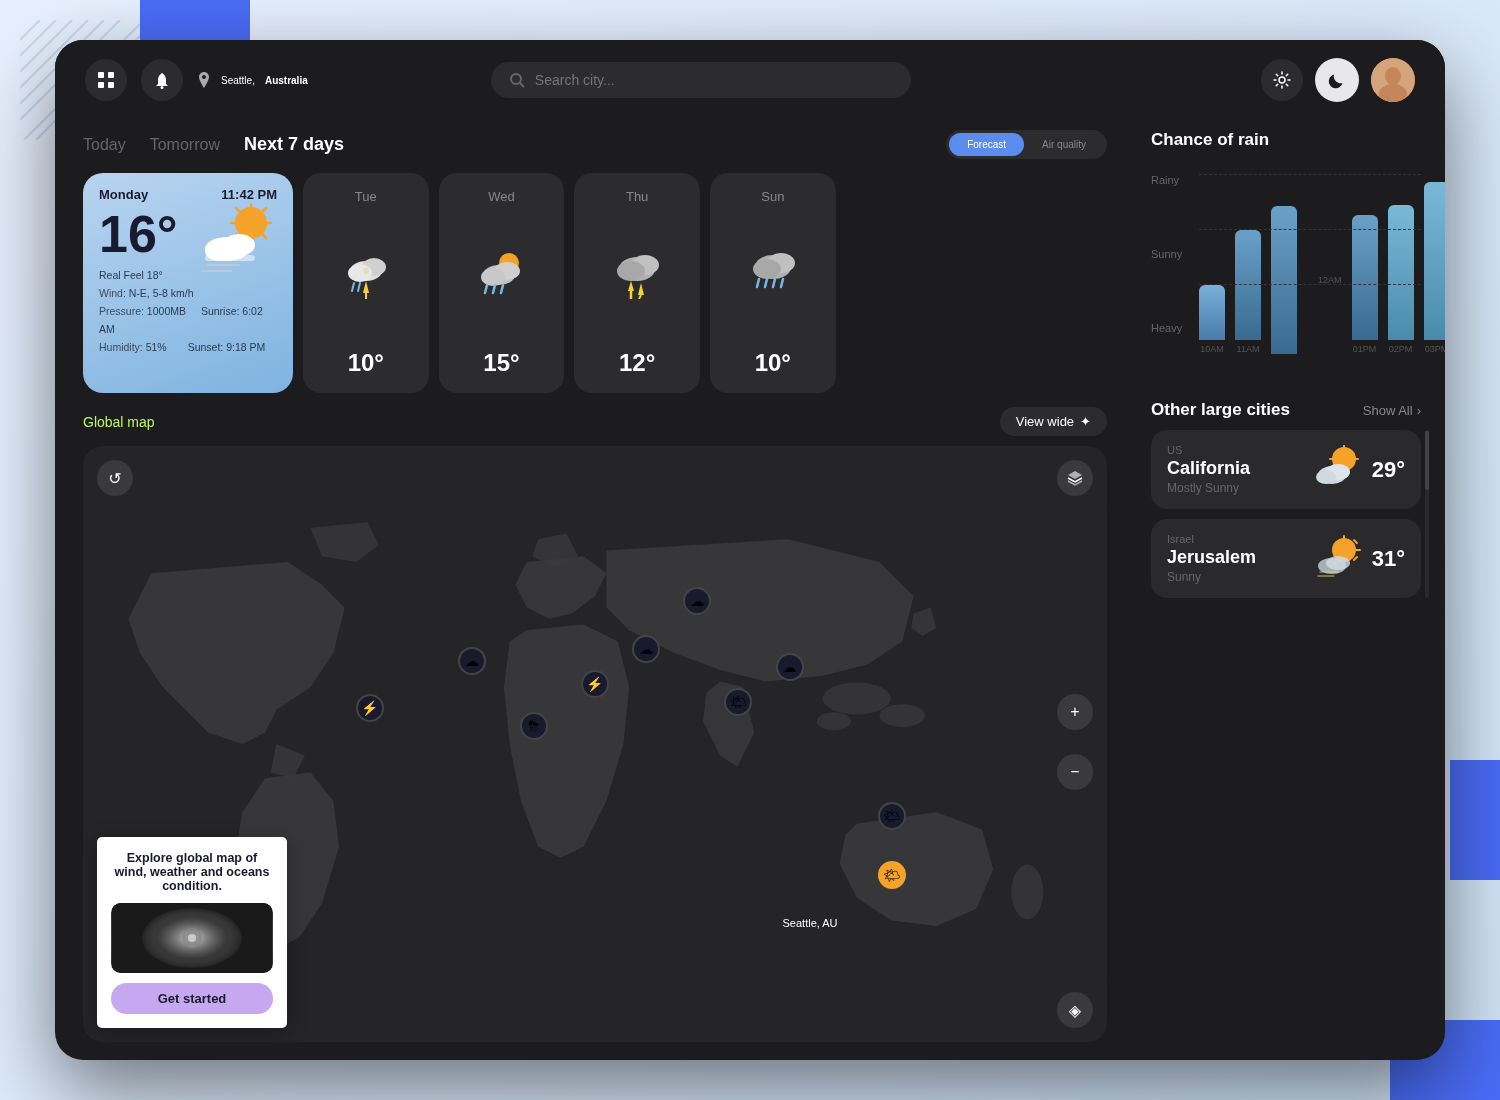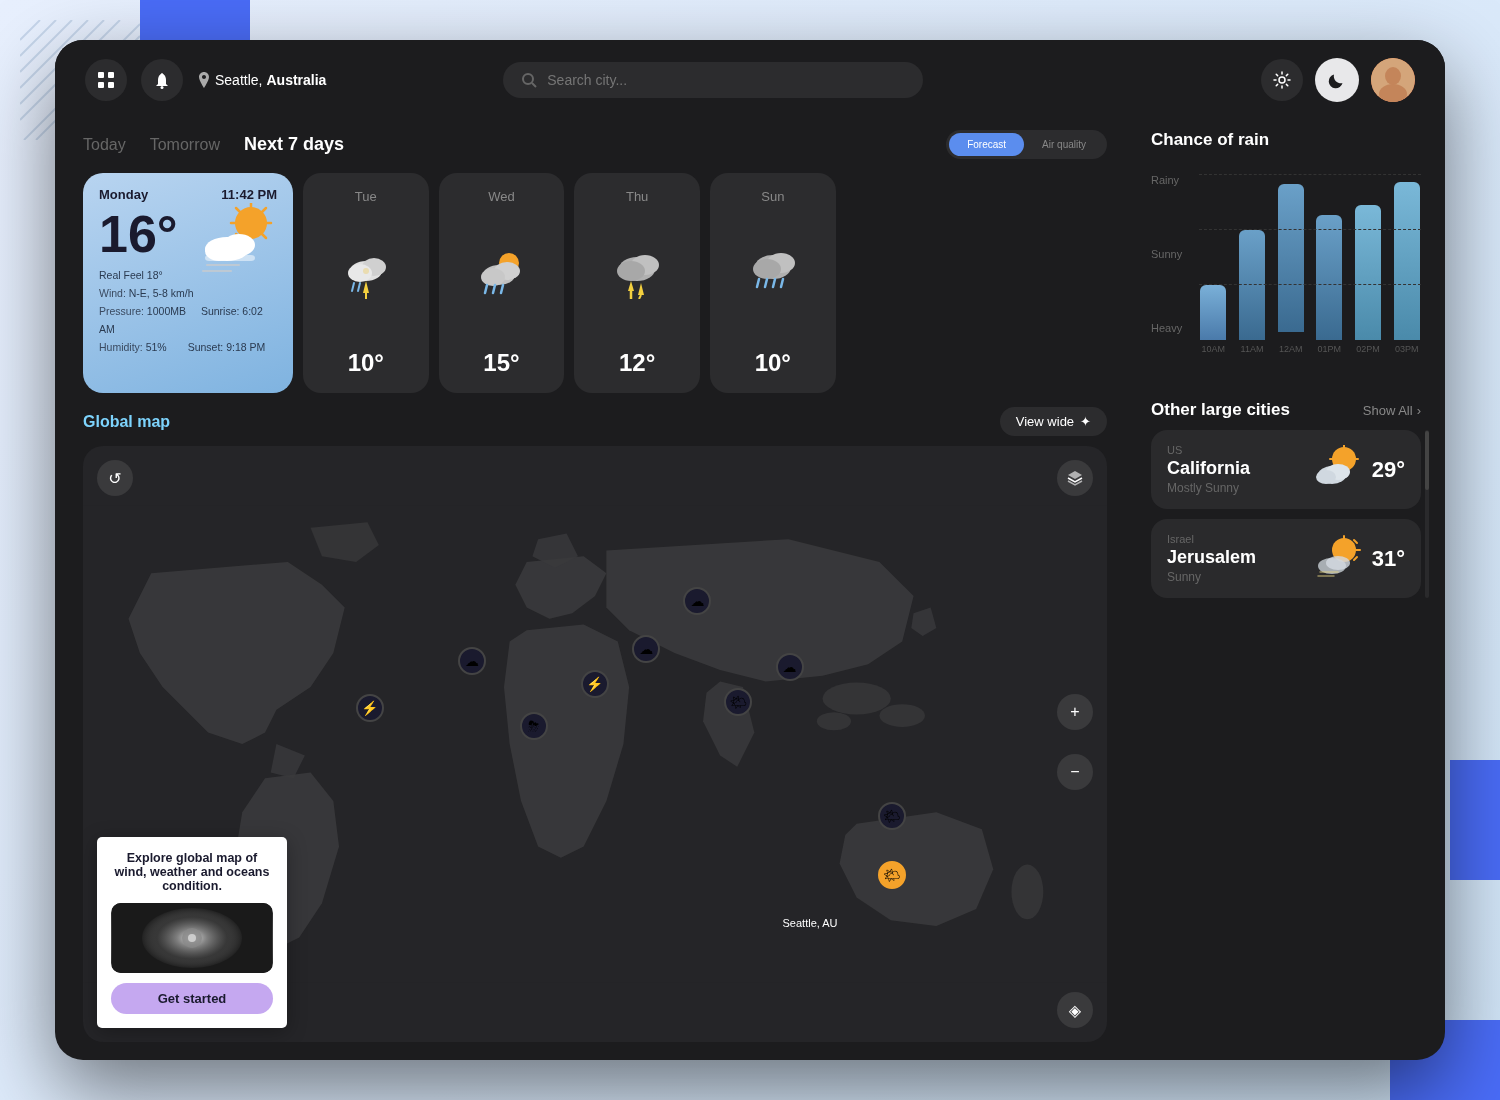--- a/index.html
+++ b/index.html
@@ -98,23 +98,23 @@
       justify-content: center;
       cursor: pointer;
       color: #fff;
       font-size: 16px;
       flex-shrink: 0;
     }
 
     .location-display {
       display: flex;
       align-items: center;
-      gap: 4px;
+      gap: 10px;
       color: #fff;
-      font-size: 14px;
+      font-size: 10px;
       font-weight: 500;
     }
 
     .location-display .city {
       font-weight: 700;
     }
 
     .search-bar {
       flex: 1;
       max-width: 420px;
@@ -316,23 +316,23 @@
       min-height: 0;
     }
 
     .section-header {
       display: flex;
       align-items: center;
       justify-content: space-between;
     }
 
     .section-title {
-      color: #7dd3fc;
-      font-size: 16px;
-      font-weight: 700;
+      color: #bef264;
+      font-size: 14px;
+      font-weight: 400;
     }
 
     .view-wide-btn {
       background: #2c2c2e;
       color: #fff;
       border-radius: 20px;
       padding: 7px 16px;
       font-size: 13px;
       display: flex;
       align-items: flex-start;
@@ -834,21 +834,21 @@
               <div style="position:absolute;left:0;right:0;top:120px;border-top:1px dashed #333;"></div>
 
               <div style="display:flex; flex-direction:column; align-items:center; gap:4px; flex:1;">
                 <div style="width:26px; height:55px; background: linear-gradient(to top, #4a7aaa, #7ab0d8); border-radius:6px 6px 0 0;"></div>
                 <span style="color:#555; font-size:9px;">10AM</span>
               </div>
               <div style="display:flex; flex-direction:column; align-items:center; gap:4px; flex:1;">
                 <div style="width:26px; height:110px; background: linear-gradient(to top, #3a6a90, #6aa0c8); border-radius:6px 6px 0 0;"></div>
                 <span style="color:#555; font-size:9px;">11AM</span>
               </div>
-              <div style="display:flex; flex-direction:column; align-items:center; gap:12px; flex:1;">
+              <div style="display:flex; align-items:center; gap:21px; flex:1;">
                 <div style="width:26px; height:148px; background: linear-gradient(to top, #3a6a90, #6aa0c8); border-radius:6px 6px 0 0;"></div>
                 <span style="color:#555; font-size:9px;">12AM</span>
               </div>
               <div style="display:flex; flex-direction:column; align-items:center; gap:4px; flex:1;">
                 <div style="width:26px; height:125px; background: linear-gradient(to top, #3a6a90, #6aa0c8); border-radius:6px 6px 0 0;"></div>
                 <span style="color:#555; font-size:9px;">01PM</span>
               </div>
               <div style="display:flex; flex-direction:column; align-items:center; gap:4px; flex:1;">
                 <div style="width:26px; height:135px; background: linear-gradient(to top, #4a8aaa, #7ab8d8); border-radius:6px 6px 0 0;"></div>
                 <span style="color:#555; font-size:9px;">02PM</span>

